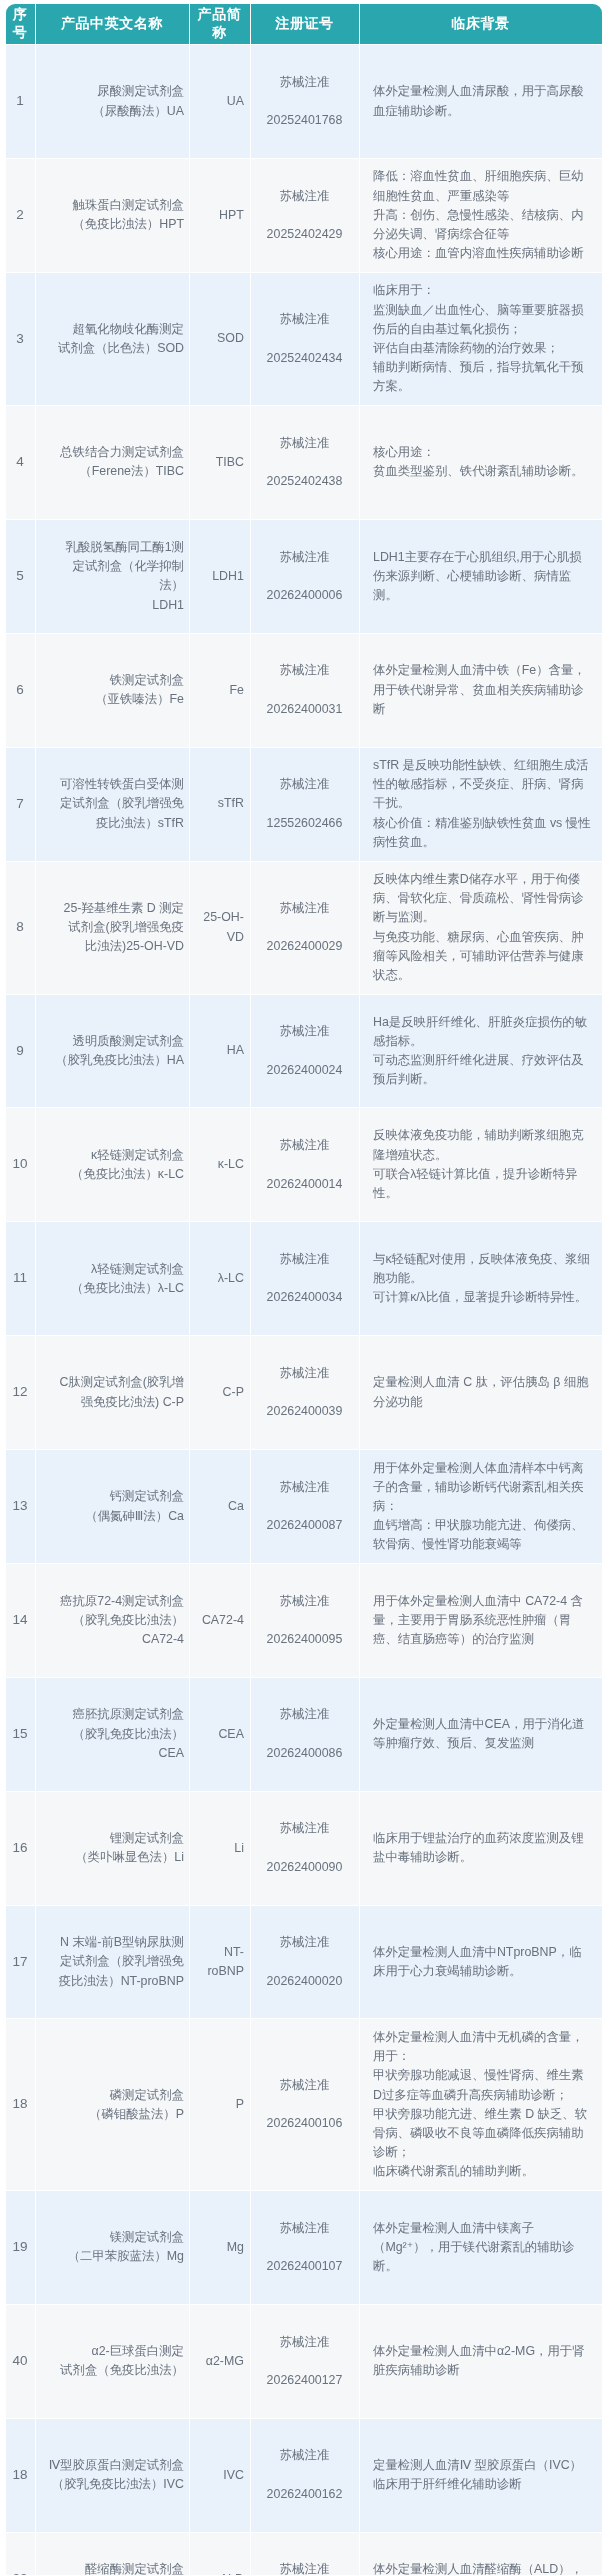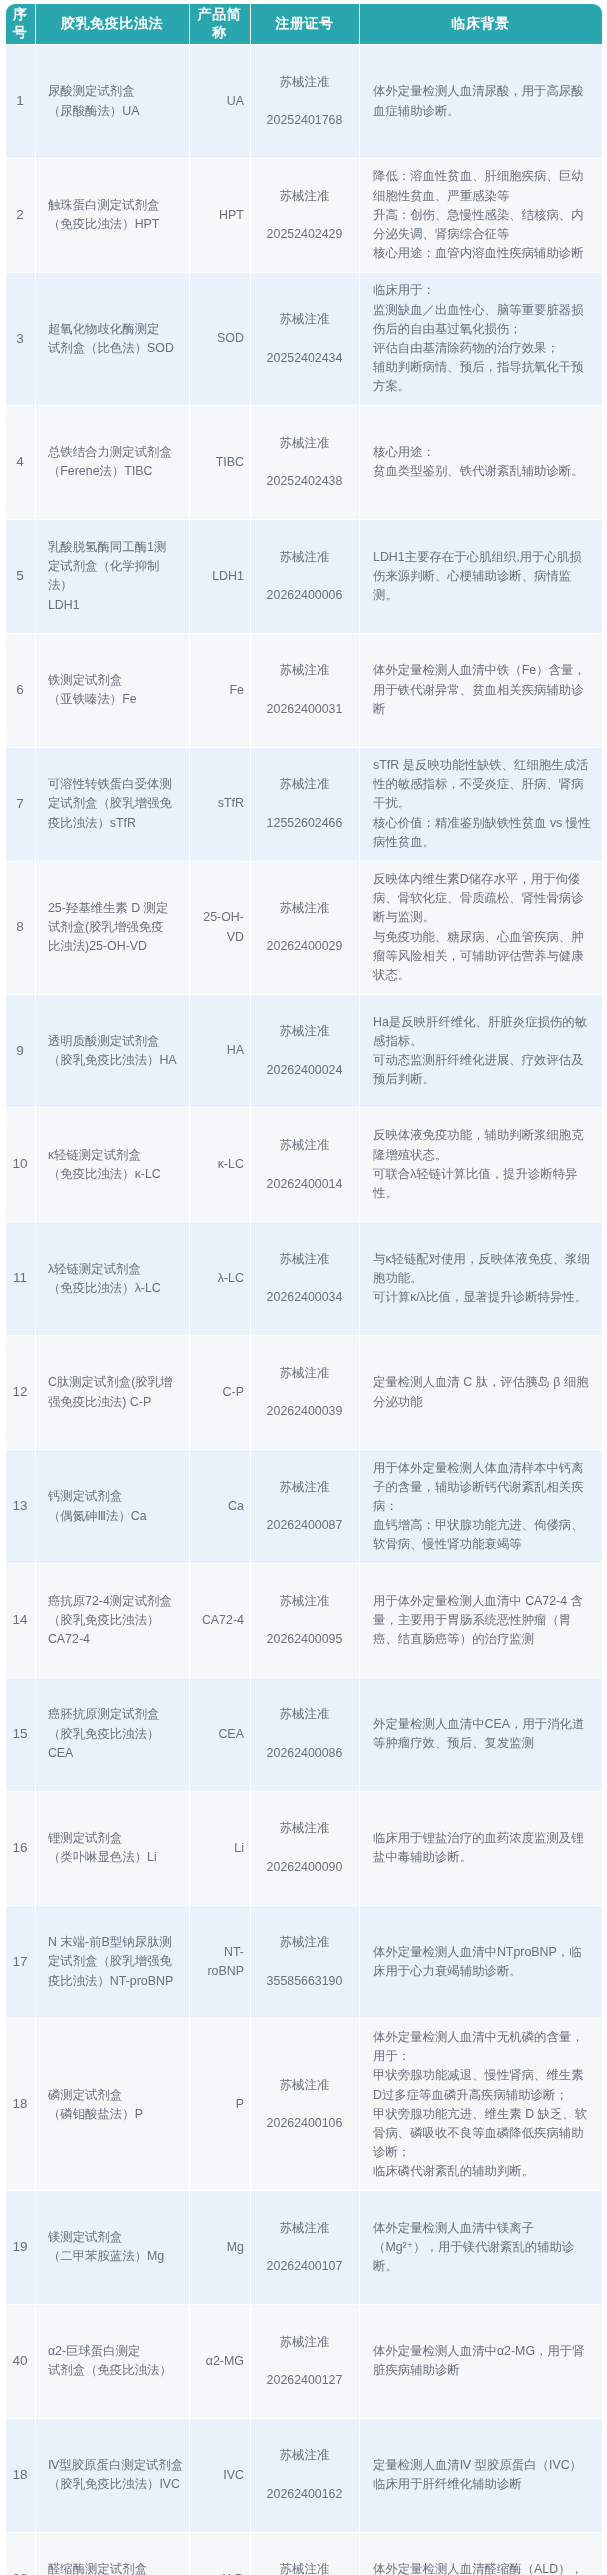--- a/index.html
+++ b/index.html
@@ -43,42 +43,42 @@
     font-size:12.4px;
     line-height:1.55;
     padding:8.4px 5.6px;
     vertical-align:middle;
     white-space:pre-line;
     word-break:break-word;
   }
   tbody tr:nth-child(odd) td{background:var(--row-blue);}
   tbody tr:nth-child(even) td{background:var(--row-gray);}
   td.c-no{text-align:center;font-size:13.5px;}
-  td.c-name{text-align:left;padding-left:12.4px;padding-right:4.5px;}
+  td.c-name{text-align:right;padding-left:12.4px;padding-right:4.5px;}
   td.c-abbr{text-align:right;}
   td.c-reg{text-align:center;padding-left:2.2px;padding-right:2.2px;}
   td.c-clinical{text-align:left;padding-left:13.5px;padding-right:9px;}
   .reg-line{display:block;}
 </style>
 </head>
 <body>
 
 <div class="table-wrap">
   <table>
     <colgroup>
       <col class="col-no">
         <col class="col-name">
         <col class="col-abbr">
         <col class="col-reg">
         <col class="col-clinical">
     </colgroup>
     <thead>
       <tr>
         <th>序号</th>
-        <th>胶乳免疫比浊法</th>
+        <th>产品中英文名称</th>
         <th>产品简称</th>
         <th>注册证号</th>
         <th>临床背景</th>
       </tr>
     </thead>
     <tbody id="table-body">
         <tr>
     <td class="c-no">1</td>
     <td class="c-name">尿酸测定试剂盒
 （尿酸酶法）UA</td>
@@ -271,21 +271,21 @@
     <td class="c-clinical">临床用于锂盐治疗的血药浓度监测及锂盐中毒辅助诊断。</td>
   </tr>
         <tr>
     <td class="c-no">17</td>
     <td class="c-name">N 末端-前B型钠尿肽测
 定试剂盒（胶乳增强免
 疫比浊法）NT-proBNP</td>
     <td class="c-abbr">NT-roBNP</td>
     <td class="c-reg">
       <span class="reg-line">苏械注准</span>
-      <span class="reg-line">35585663190</span>
+      <span class="reg-line">20262400020</span>
     </td>
     <td class="c-clinical">体外定量检测人血清中NTproBNP，临床用于心力衰竭辅助诊断。</td>
   </tr>
         <tr>
     <td class="c-no">18</td>
     <td class="c-name">磷测定试剂盒
 （磷钼酸盐法）P</td>
     <td class="c-abbr">P</td>
     <td class="c-reg">
       <span class="reg-line">苏械注准</span>

